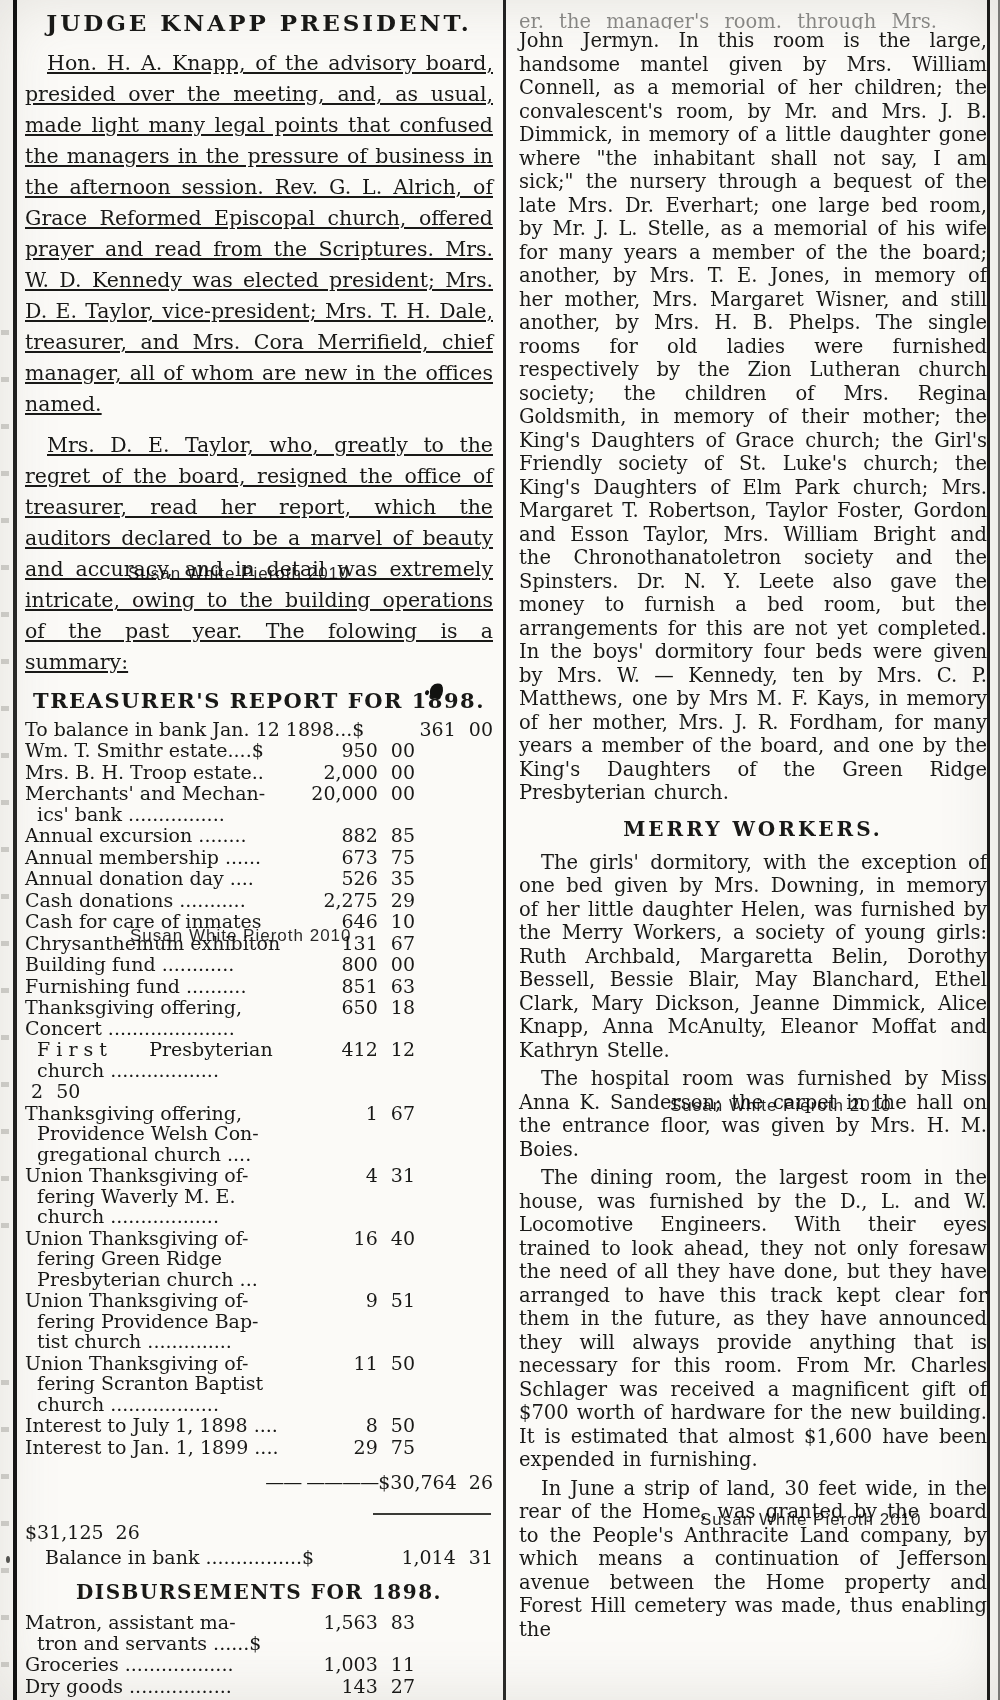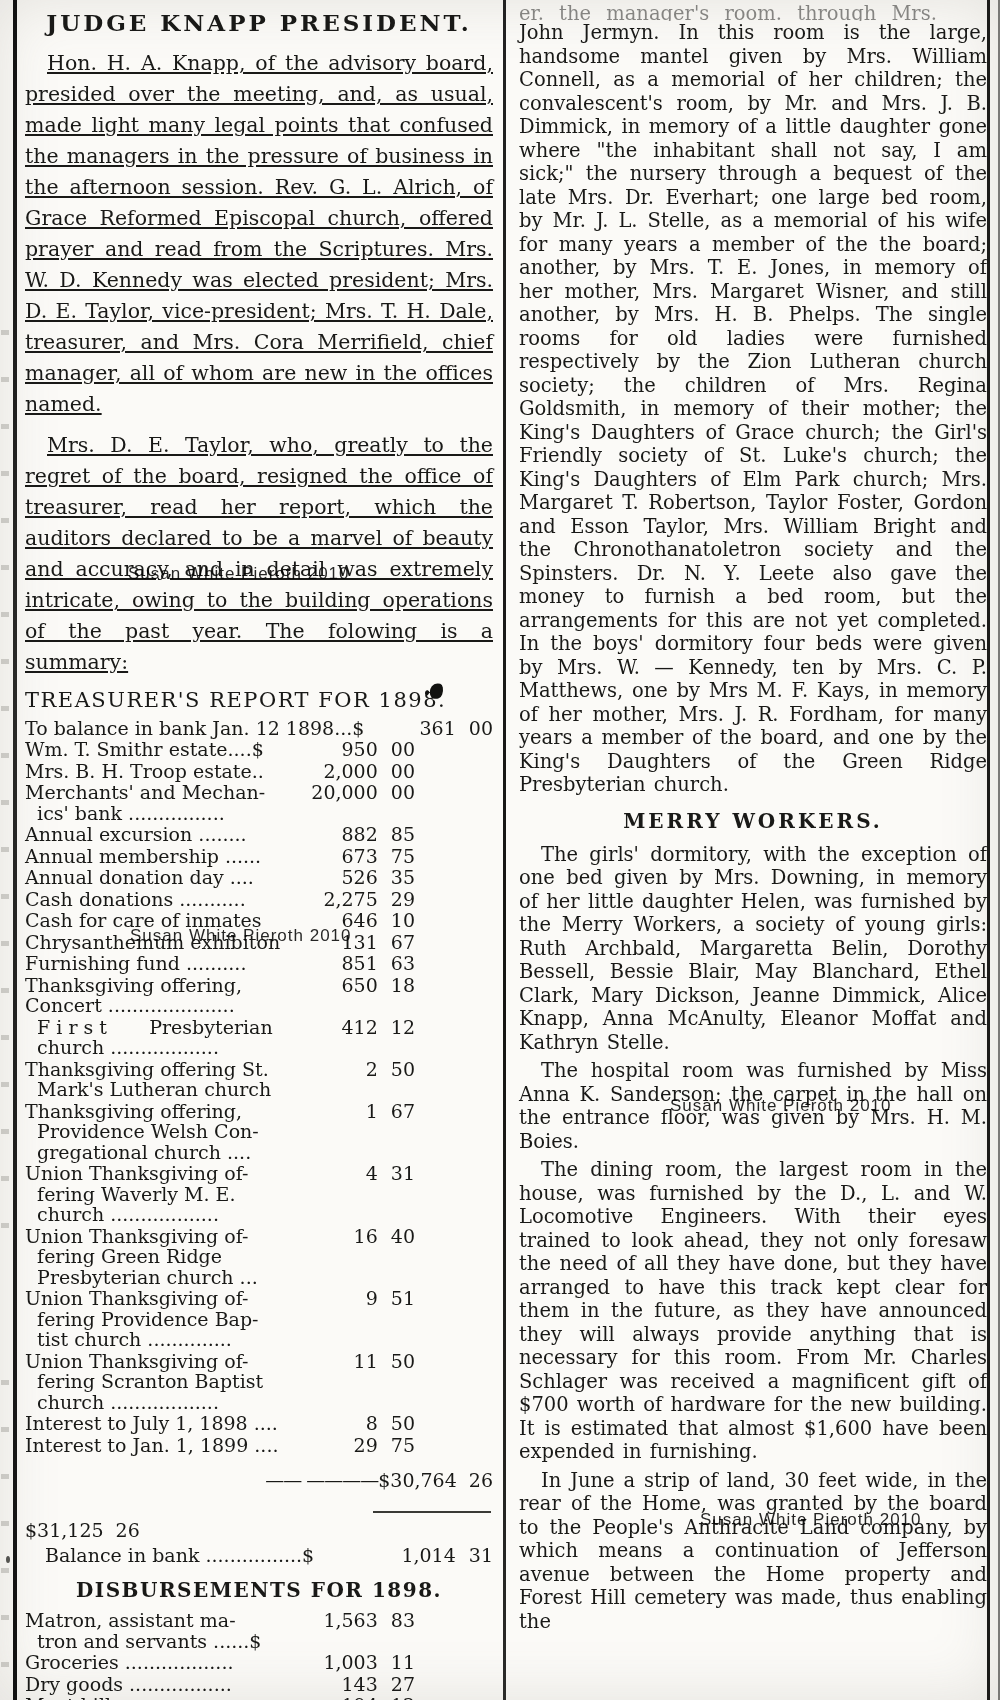--- a/index.html
+++ b/index.html
@@ -19,24 +19,24 @@
   .vrule.right{left:987px;width:3px;}
   .vrule.edge{left:998px;width:2px;opacity:.55;}
   
   .margin-noise{position:absolute;left:1px;width:8px;opacity:.5;
     background:repeating-linear-gradient(to bottom, rgba(70,68,60,.45) 0 5px, transparent 5px 47px);}
   .noise-a{top:330px;height:930px;}
   .noise-b{top:1380px;height:290px;}
   
   .col{position:absolute;top:0;}
   .col-left{left:25px;width:468px;padding-top:7px;}
-  .col-right{left:519px;width:468px;padding-top:4px;}
+  .col-right{left:519px;width:468px;padding-top:12px;}
   
   .head1{font-size:23px;font-weight:700;letter-spacing:3px;text-align:center;margin:2px 0 12px;}
-  .head2{font-size:21px;font-weight:400;letter-spacing:1.5px;text-align:left;margin:10px 0 6px;white-space:nowrap;}
+  .head2{font-size:21px;font-weight:700;letter-spacing:1.5px;text-align:center;margin:10px 0 6px;white-space:nowrap;}
   .head3{font-size:20px;font-weight:700;letter-spacing:1.5px;text-align:center;margin:12px 0 8px;white-space:nowrap;}
   .head-merry{font-size:20px;font-weight:700;letter-spacing:3px;text-align:center;margin:12px 0 10px;}
   
   .col-left .para{font-size:20.5px;line-height:31px;text-align:justify;margin:0 0 10px;text-indent:22px;word-spacing:1.5px;text-decoration:underline;}
   .col-right .para{font-size:19.5px;line-height:23.5px;text-align:justify;margin:0 0 5px;text-indent:22px;word-spacing:2px;}
   .col-right .cont .para{text-indent:0;}
   .partial-line{opacity:.5;height:17px;overflow:hidden;font-size:19.5px;line-height:19px;word-spacing:9px;white-space:nowrap;margin-top:0;}
   
   .fin-full{display:flex;justify-content:space-between;align-items:flex-end;font-size:19px;line-height:21px;width:100%;}
   .fin-table{width:390px;}
@@ -123,36 +123,38 @@
         </div>
         <div class="trow">
           <div class="tlabel">Cash for care of inmates</div>
           <div class="tamt">646 10</div>
         </div>
         <div class="trow">
           <div class="tlabel">Chrysanthemum exhibiton</div>
           <div class="tamt">131 67</div>
         </div>
         <div class="trow">
+          <div class="tlabel">Building fund ............</div>
+          <div class="tamt">800 00</div>
+        </div>
+        <div class="trow">
           <div class="tlabel">Furnishing fund ..........</div>
           <div class="tamt">851 63</div>
         </div>
         <div class="trow">
           <div class="tlabel">Thanksgiving offering,
 Concert .....................</div>
           <div class="tamt">650 18</div>
         </div>
         <div class="trow">
           <div class="tlabel">  F i r s t       Presbyterian
   church ..................</div>
           <div class="tamt">412 12</div>
         </div>
         <div class="trow">
-          <div class="tlabel">Thanksgiving offering St.
-  Mark's Lutheran church</div>
           <div class="tamt">2 50</div>
         </div>
         <div class="trow">
           <div class="tlabel">Thanksgiving offering,
   Providence Welsh Con-
   gregational church ....</div>
           <div class="tamt">1 67</div>
         </div>
         <div class="trow">
           <div class="tlabel">Union Thanksgiving of-

